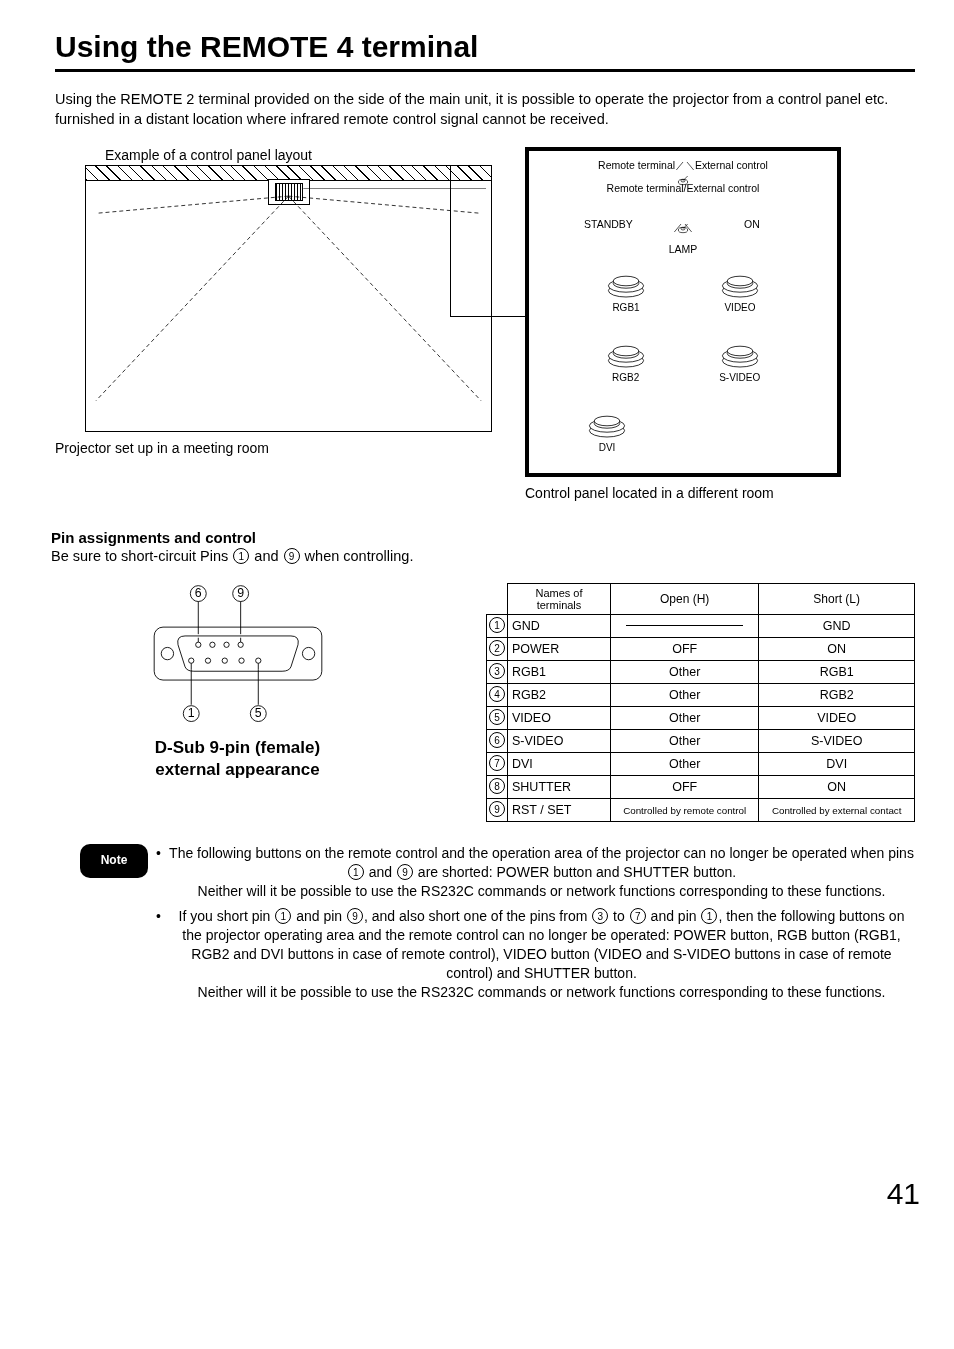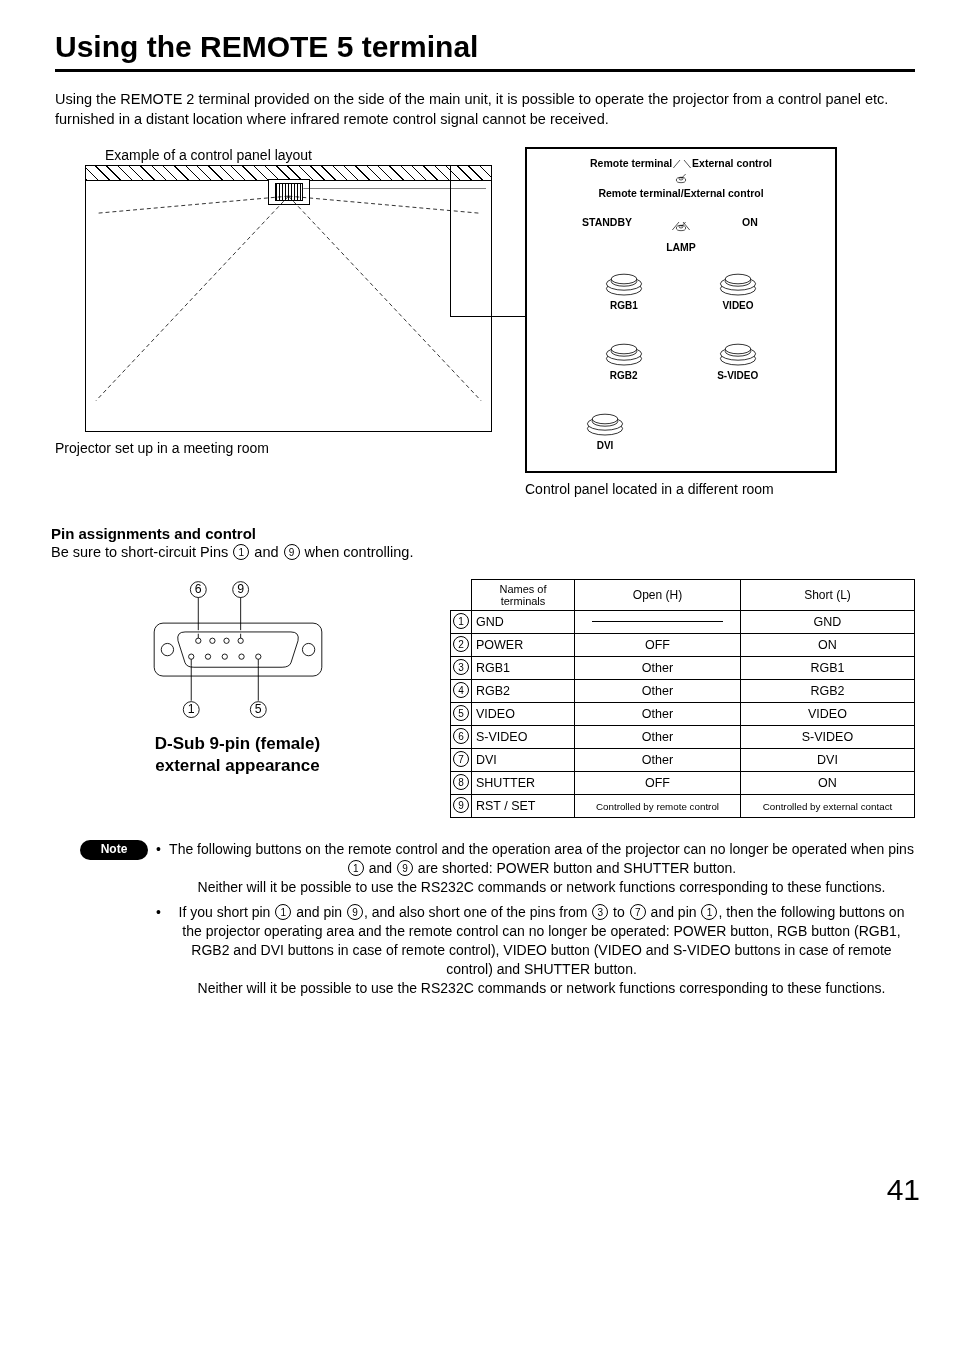--- a/index.html
+++ b/index.html
@@ -9,23 +9,23 @@
 .left-col { flex:0 0 440px; }
 .right-col { flex:0 0 370px; }
 .ex-label { font-size:14px; margin:0 0 2px 50px; }
 .room-box { border:1px solid #000; height:265px; width:405px; position:relative; margin-left:30px; }
 .hatch { height:14px; background:repeating-linear-gradient(45deg,#000 0 1px,transparent 1px 8px); border-bottom:1px solid #000; }
 .projector { position:absolute; top:13px; left:50%; transform:translateX(-50%); width:40px; height:24px; border:1px solid #000; background:#fff; }
 .projector:before { content:''; position:absolute; left:6px; right:6px; top:3px; bottom:3px; border:1px solid #000; background:repeating-linear-gradient(90deg,#000 0 1px,transparent 1px 3px); }
 .beam { position:absolute; top:22px; bottom:10px; left:5px; right:5px; }
 .beam svg { width:100%; height:100%; }
 .left-caption, .right-caption { text-align:left; font-size:14px; margin-top:8px; }
-.panel-box { border:2px solid #000000; width:308px; height:322px; position:relative; font-size:10.5px;font-weight:bold; }
+.panel-box { border:4px solid #000000; width:308px; height:322px; position:relative; font-size:10.5px; }
 .panel-top1 { position:absolute; top:8px; left:0; right:0; text-align:center; }
-.panel-top2 { position:absolute; top:38px; left:0; right:0; text-align:center; }
+.panel-top2 { position:absolute; top:31px; left:0; right:0; text-align:center; }
 .panel-switch { position:absolute; left:50%; transform:translateX(-50%); }
 .sw1 { top:22px; }
 .sw2 { top:70px; }
 .switch-svg { width:20px; height:14px; }
 .standby-label { position:absolute; top:67px; left:55px; }
 .on-label { position:absolute; top:67px; left:215px; }
 .lamp-label { position:absolute; top:92px; left:50%; transform:translateX(-50%); }
 .btn-row { position:absolute; left:0; right:0; display:flex; justify-content:space-around; padding:0 40px; }
 .br1 { top:120px; }
 .br2 { top:190px; }
@@ -33,41 +33,41 @@
 .pbtn { display:flex; flex-direction:column; align-items:center; gap:3px; }
 .pbtn svg { width:40px; height:28px; }
 .pbtn .lbl { font-size:10px; }
 .section-title { font-weight:bold; font-size:15px; margin-top:28px; margin-left:-4px; }
 .section-sub { margin-top:2px; margin-left:-4px; }
 .pin-circ { display:inline-flex; width:14px; height:14px; border:1px solid #000; border-radius:50%; align-items:center; justify-content:center; font-size:10px; vertical-align:middle; margin:0 1px; position:relative; top:-1px; }
 .mid-row { display:flex; margin-top:18px; gap:30px; }
 .dsub-col { flex:0 0 365px; display:flex; flex-direction:column; align-items:center; }
 .dsub-svg { width:180px; height:150px; }
 .dsub-cap { font-weight:bold; text-align:center; font-size:17px; margin-top:4px; line-height:1.3; }
-.tbl-col { flex:1; }
+.tbl-col { flex:1;margin-left:36px; }
 table.pins { border-collapse:collapse; width:100%; font-size:12.5px; }
 table.pins td, table.pins th { border:1px solid #000; padding:3px 5px; text-align:center; height:16px; }
 table.pins td.lft { text-align:left; padding-left:4px; width:93px;}
 table.pins th { font-weight:normal; font-size:12px;}
 table.pins td.pin-col { width:20px; padding:0; }
 table.pins td.sm { font-size:9.8px; }
 .gnd-line { border-top:1.5px solid #000; width:85%; margin:auto; height:1px; display:block; }
 .note-row { display:flex; margin-top:22px; gap:8px; }
-.note-badge { flex:0 0 60px; background:#000; color:#fff; font-weight:bold; font-size:12px; text-align:center; border-radius:10px; padding:2px 4px; height:16px; margin-left:25px;}
+.note-badge { flex:0 0 60px; background:#000; color:#fff; font-weight:bold; font-size:12px; text-align:center; border-radius:10px; padding:9px 4px; height:16px; margin-left:25px;}
 .note-body { flex:1; font-size:14px; line-height:1.35;text-align:center; }
 .note-body ul { list-style:none; margin:0; padding:0; }
 .note-body li { position:relative; padding-left:12px; margin-bottom:6px; }
 .note-body li:before { content:'•'; position:absolute; left:0; }
 .pagenum { position:relative; text-align:right; font-size:30px; margin-top:170px; margin-right:-5px;}
 .conn-line { position:absolute; border-left:1px solid #000; border-bottom:1px solid #000; }
 </style>
 </head>
 <body>
 
-<h1 class="title">Using the REMOTE 5 terminal</h1>
+<h1 class="title">Using the REMOTE 4 terminal</h1>
 <div class="intro">Using the REMOTE 2 terminal provided on the side of the main unit, it is possible to operate the projector from a control panel etc. furnished in a distant location where infrared remote control signal cannot be received.</div>
 
 <div class="diagrams">
   <div class="left-col">
     <div class="ex-label">Example of a control panel layout</div>
     <div class="room-box">
       <div class="hatch"></div>
       <div class="projector"></div>
       <div class="beam">
         <svg viewBox="0 0 400 230" preserveAspectRatio="none">

